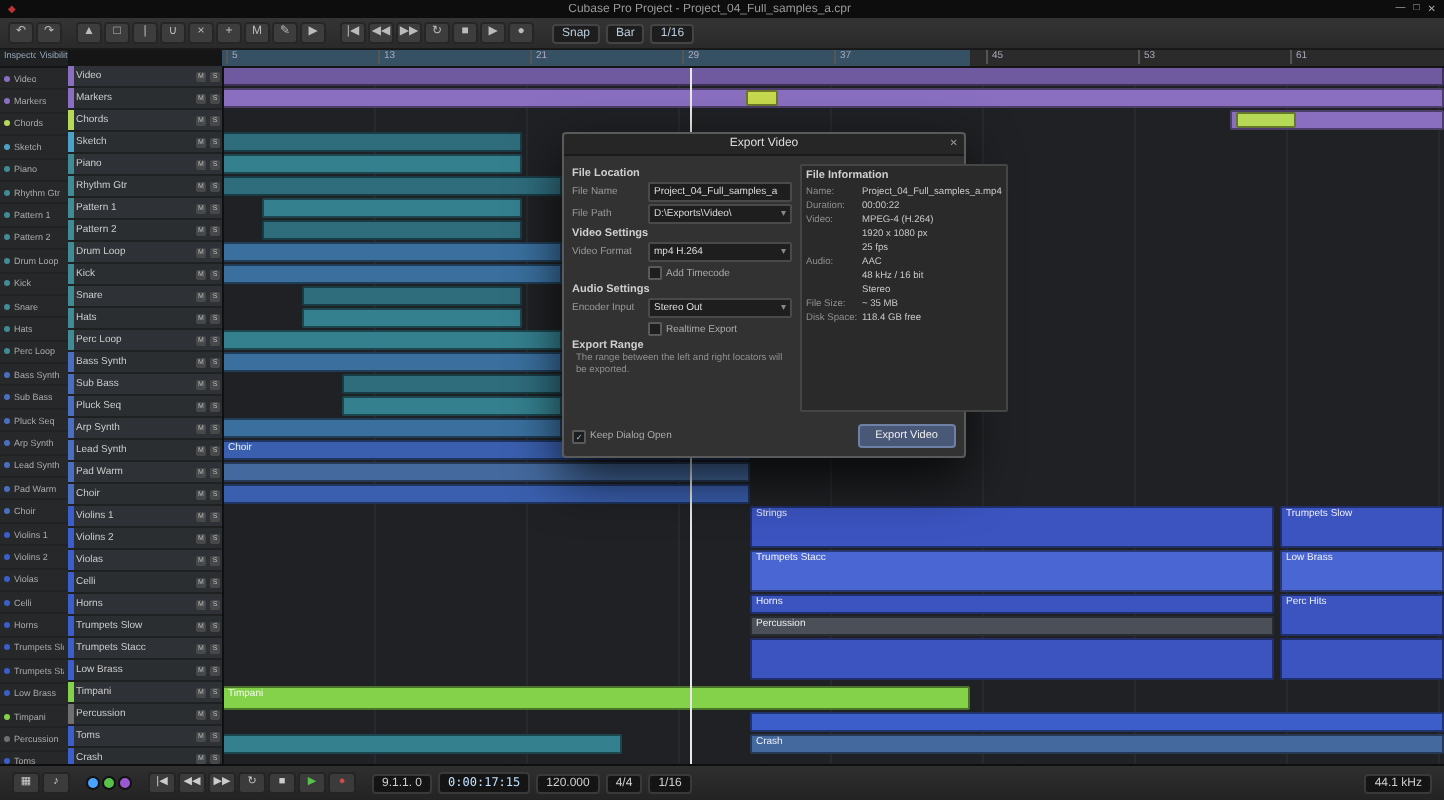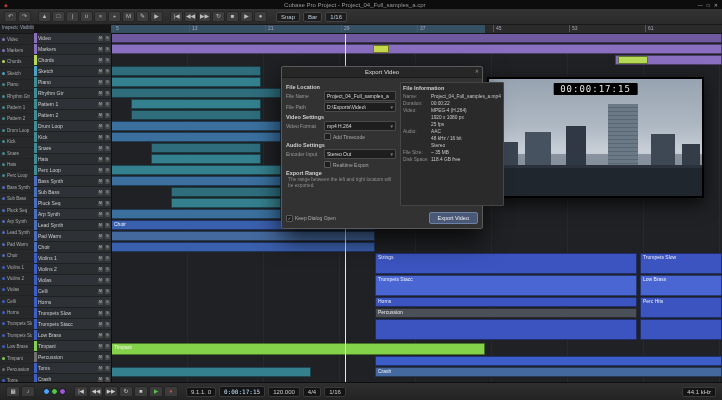--- a/index.html
+++ b/index.html
@@ -690,34 +690,20 @@
     </div>
     <div class="dlg-footer">
       <div class="chk">
         <span class="cb">✓</span>
         <span class="cl">Keep Dialog Open</span>
       </div>
       <button class="export-btn">Export Video</button>
     </div>
   </div>
 
-  <div class="video">
-    <div class="vcanvas">
-      <div class="skyline-far"></div>
-      <div class="bld b1"></div>
-      <div class="bld b2"></div>
-      <div class="bld b3"></div>
-      <div class="bld tower"></div>
-      <div class="bld b5"></div>
-      <div class="bld b6"></div>
-      <div class="ground2"></div>
-      <div class="ground"></div>
-      <div class="vtimecode">00:00:17:15</div>
-    </div>
-  </div>
 
   <div class="transport">
     <div class="tb-group">
         <button class="t-btn"><span>▦</span></button>
         <button class="t-btn"><span>♪</span></button>
       </div>
     <div class="tb-group">
         <span class="dot" style="--c: #4aa3ff;"></span>
         <span class="dot" style="--c: #58c24a;"></span>
         <span class="dot" style="--c: #9b59d0;"></span>

